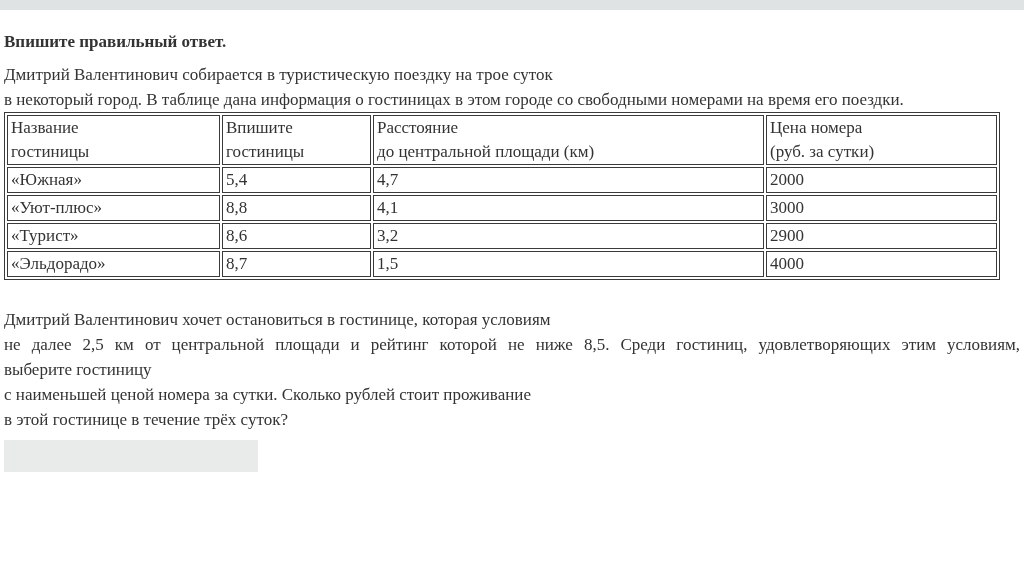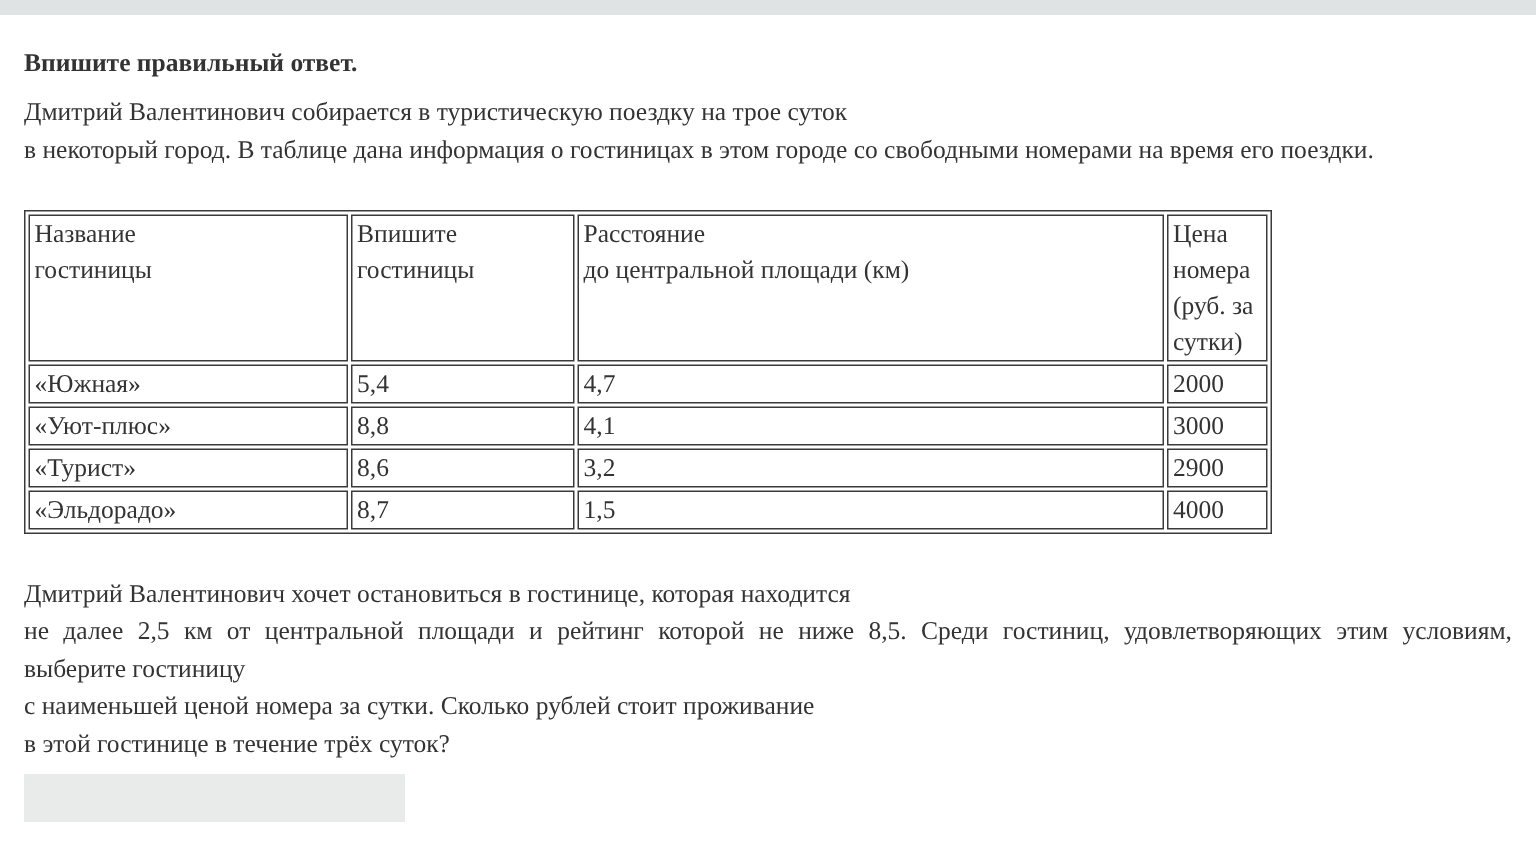--- a/index.html
+++ b/index.html
@@ -16,21 +16,21 @@
     font-family:"Liberation Serif","DejaVu Serif",serif;
     font-size:17px;
     color:var(--text);
     overflow:hidden;
   }
   .top-bar{
     width:100%;height:10px;
     background:var(--top-bar);
   }
   .content{
-    padding:0 16px;
+    padding:0 4px;
   }
   .page-title{
     margin-top:19px;
     font-weight:bold;
     line-height:25px;
   }
   .intro{
     margin-top:8px;
     line-height:25px;
   }
@@ -38,22 +38,21 @@
     line-height:25px;
     white-space:nowrap;
   }
   .text-line.justified{
     white-space:normal;
     text-align:justify;
     text-align-last:justify;
     -moz-text-align-last:justify;
   }
   table.hotels{
-    margin-top:28px;
-    width:832px;
+    width:996px;
     border:1px solid var(--border);
     border-spacing:2px;
     border-collapse:separate;
     table-layout:fixed;
   }
   table.hotels th, table.hotels td{
     border:1px solid var(--border);
     font-weight:normal;
     text-align:left;
     vertical-align:top;
@@ -148,21 +147,21 @@
         <tr>
           <td>«Эльдорадо»</td>
           <td>8,7</td>
           <td>1,5</td>
           <td>4000</td>
         </tr>
       </tbody>
   </table>
 
   <div class="question">
-    <div class="text-line">Дмитрий Валентинович хочет остановиться в гостинице, которая находится</div>
+    <div class="text-line">Дмитрий Валентинович хочет остановиться в гостинице, которая условиям</div>
     <div class="text-line justified">не далее 2,5 км от центральной площади и рейтинг которой не ниже 8,5. Среди гостиниц, удовлетворяющих этим условиям,</div>
     <div class="text-line">выберите гостиницу</div>
     <div class="text-line">с наименьшей ценой номера за сутки. Сколько рублей стоит проживание</div>
     <div class="text-line">в этой гостинице в течение трёх суток?</div>
   </div>
 
   <div class="answer-wrap">
     <input type="text" class="answer" placeholder="" style="">
   </div>
 

